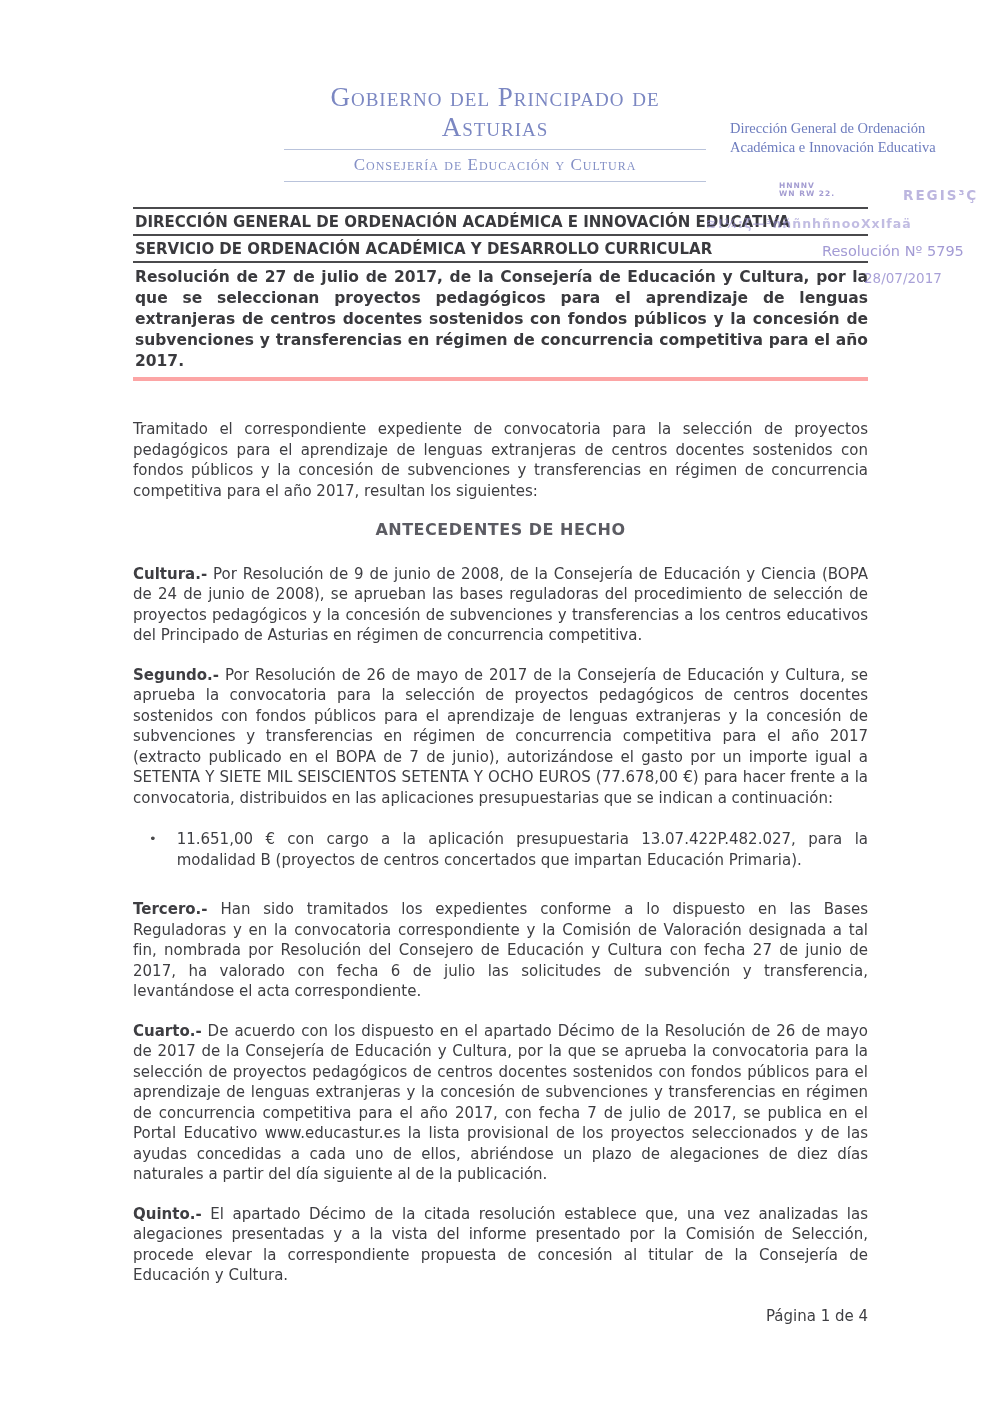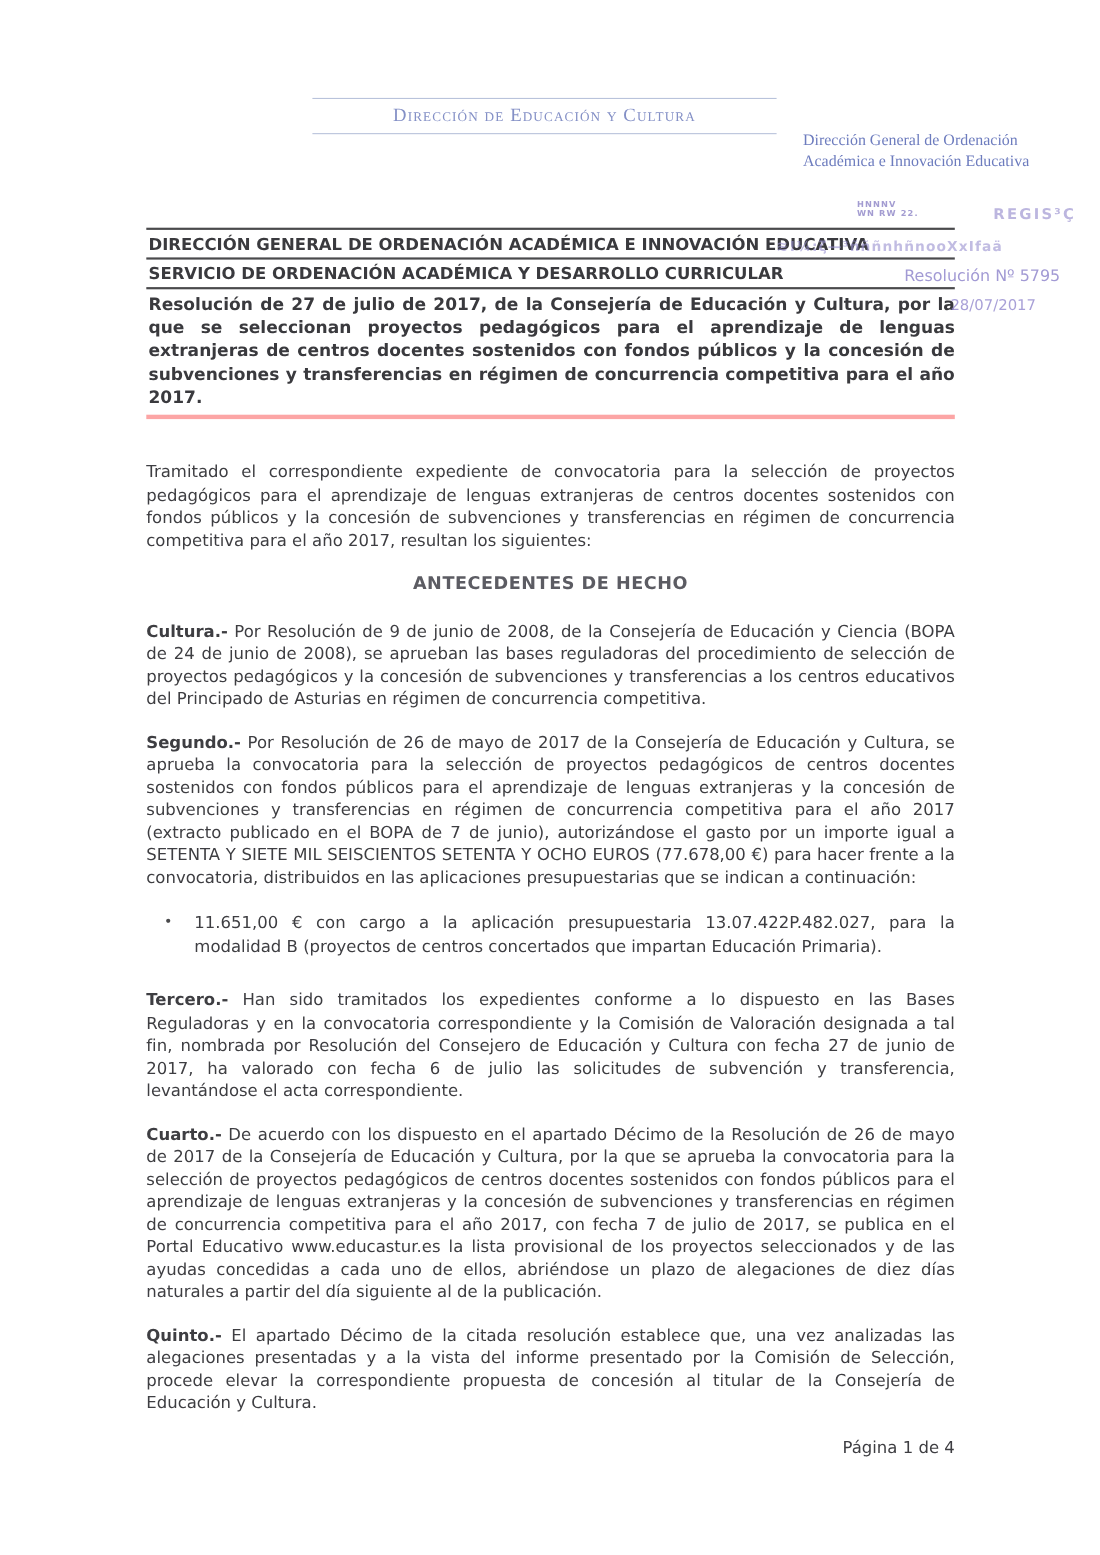--- a/index.html
+++ b/index.html
@@ -85,22 +85,23 @@
     position:absolute; left:0; top:1307px; width:868px; text-align:right;
     font-size:15px; color:#3e3e42;
   }
 </style>
 </head>
 <body>
 
 <div class="page">
 
   <div class="gov-box">
+    <div class="gov-title">Gobierno del Principado de Asturias</div>
     <hr class="gov-divider">
-    <div class="gov-sub">Dirección de Educación y Cultura</div>
+    <div class="gov-sub">Consejería de Educación y Cultura</div>
     <hr class="gov-divider">
   </div>
 
   <div class="dg-block">Dirección General de Ordenación Académica e Innovación Educativa</div>
 
   <div class="stamp noise-small">HNNNV
 WN RW 22.</div>
   <div class="stamp noise-right">REGIS³Ç</div>
   <div class="stamp noise-1">≋!¼:ζ—³ñññnhñnooXxIfaä</div>
   <div class="stamp stamp-res">Resolución Nº 5795</div>

